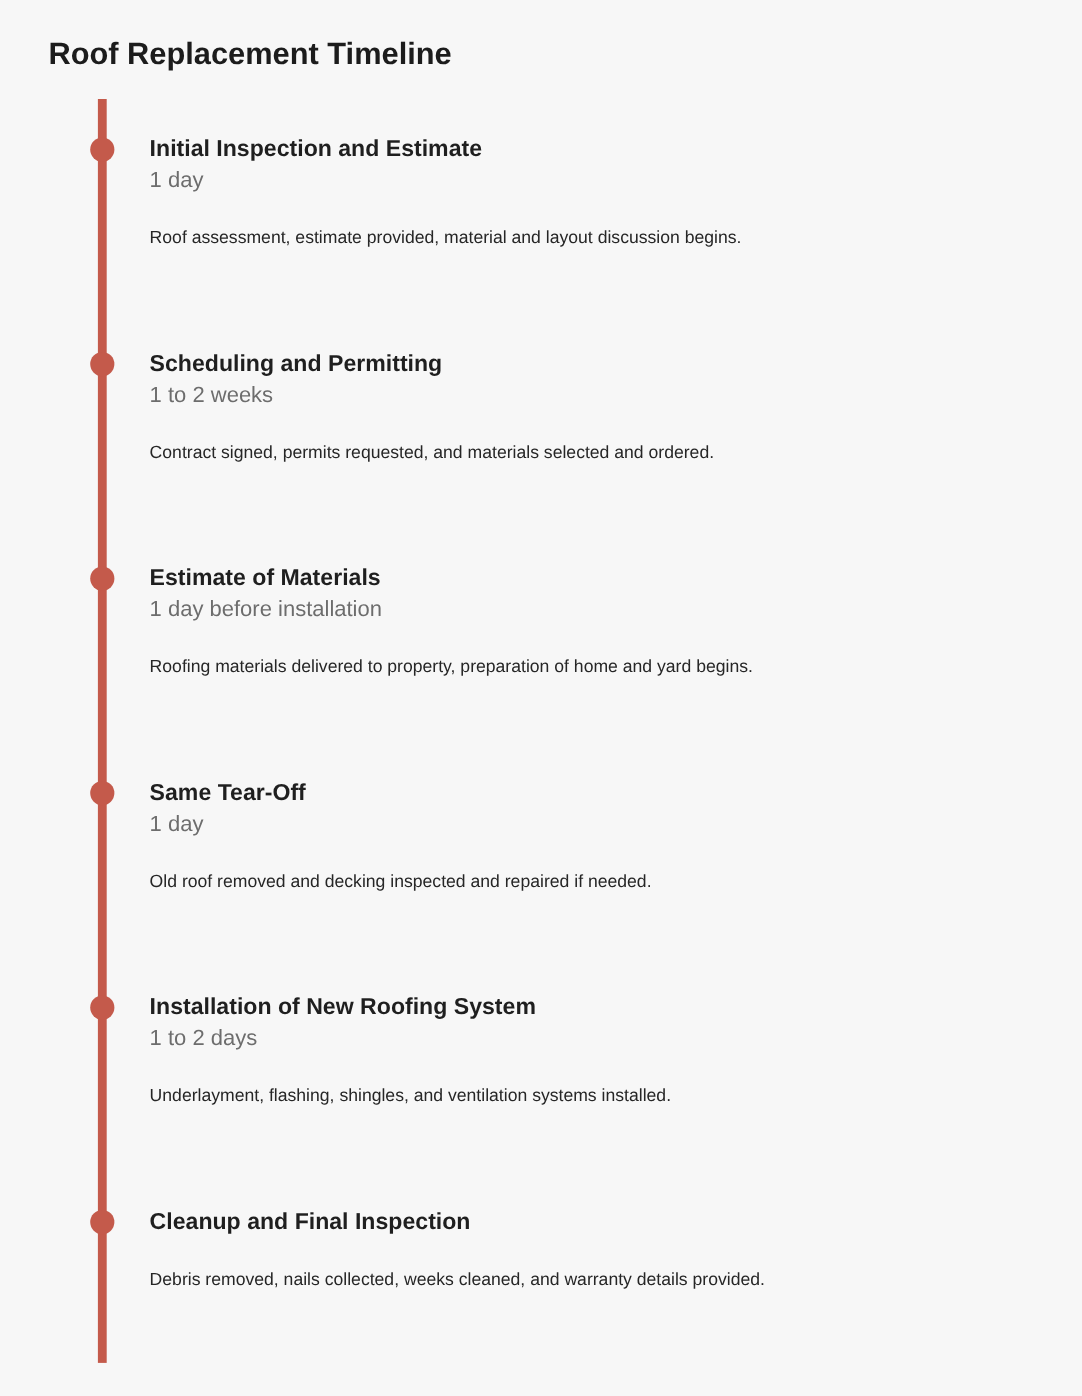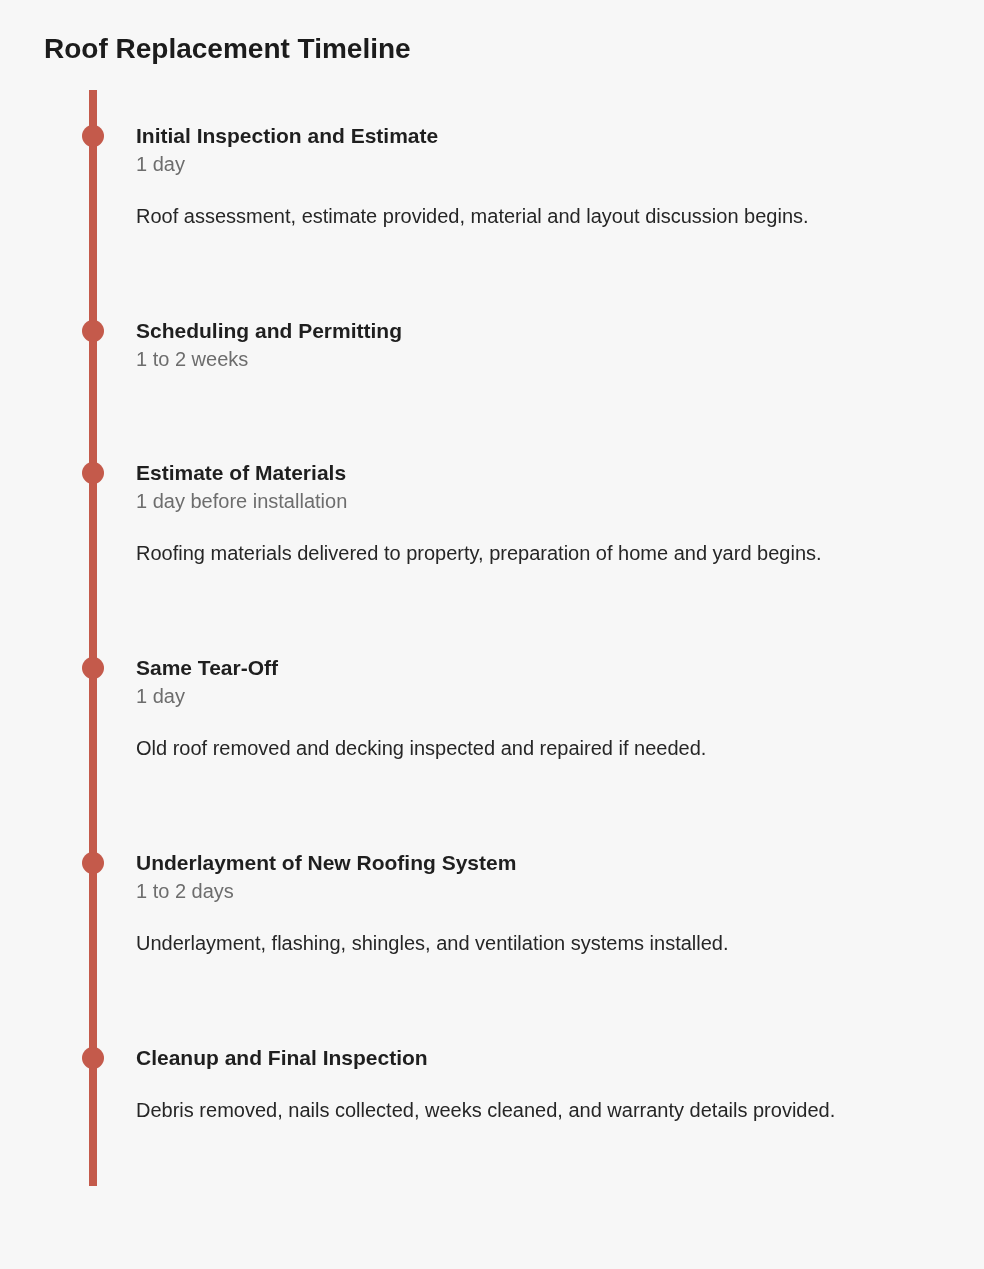--- a/index.html
+++ b/index.html
@@ -67,21 +67,21 @@
     color: var(--title-color);
   }
   .item-period {
     margin-top: 2px;
     font-size: 20px;
     line-height: 26px;
     color: var(--period-color);
   }
   .item-description {
     margin: 26px 0 0 0;
-    font-size: 20px;
+    font-size: 16px;
     line-height: 27px;
     color: var(--description-color);
   }
 </style>
 </head>
 <body>
 
 <h1 class="page-title">Roof Replacement Timeline</h1>
 
 <section class="timeline">
@@ -91,39 +91,40 @@
     <span class="timeline-dot"></span>
     <h2 class="item-title">Initial Inspection and Estimate</h2>
     <div class="item-period">1 day</div>
     <p class="item-description">Roof assessment, estimate provided, material and layout discussion begins.</p>
   </article>
 
   <article class="timeline-item">
     <span class="timeline-dot"></span>
     <h2 class="item-title">Scheduling and Permitting</h2>
     <div class="item-period">1 to 2 weeks</div>
+    <p class="item-description">Contract signed, permits requested, and materials selected and ordered.</p>
   </article>
 
   <article class="timeline-item">
     <span class="timeline-dot"></span>
     <h2 class="item-title">Estimate of Materials</h2>
     <div class="item-period">1 day before installation</div>
     <p class="item-description">Roofing materials delivered to property, preparation of home and yard begins.</p>
   </article>
 
   <article class="timeline-item">
     <span class="timeline-dot"></span>
     <h2 class="item-title">Same Tear-Off</h2>
     <div class="item-period">1 day</div>
     <p class="item-description">Old roof removed and decking inspected and repaired if needed.</p>
   </article>
 
   <article class="timeline-item">
     <span class="timeline-dot"></span>
-    <h2 class="item-title">Underlayment of New Roofing System</h2>
+    <h2 class="item-title">Installation of New Roofing System</h2>
     <div class="item-period">1 to 2 days</div>
     <p class="item-description">Underlayment, flashing, shingles, and ventilation systems installed.</p>
   </article>
 
   <article class="timeline-item">
     <span class="timeline-dot"></span>
     <h2 class="item-title">Cleanup and Final Inspection</h2>
     <p class="item-description">Debris removed, nails collected, weeks cleaned, and warranty details provided.</p>
   </article>
 </section>

